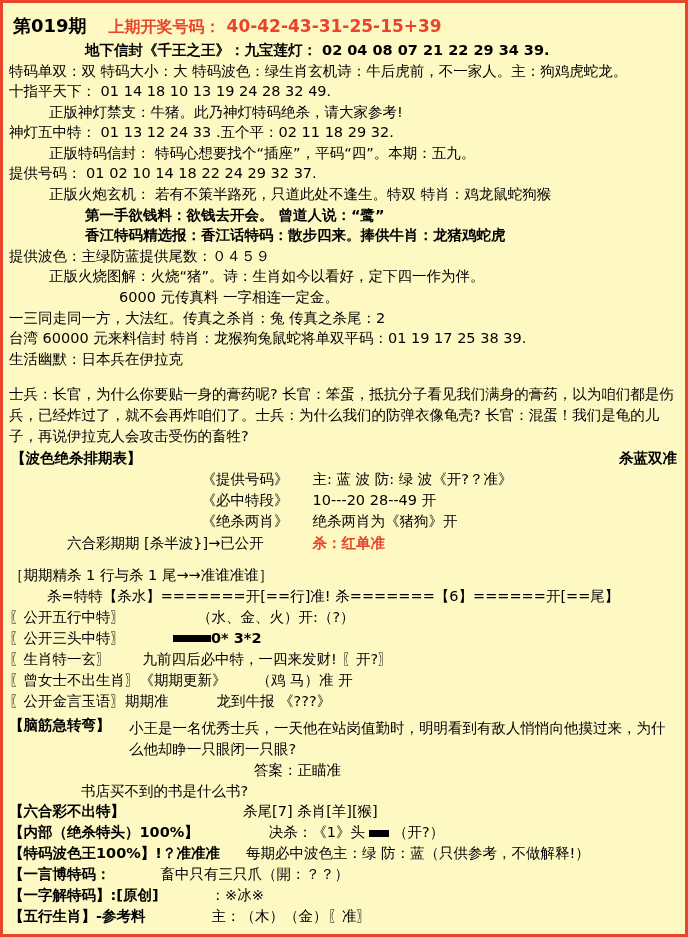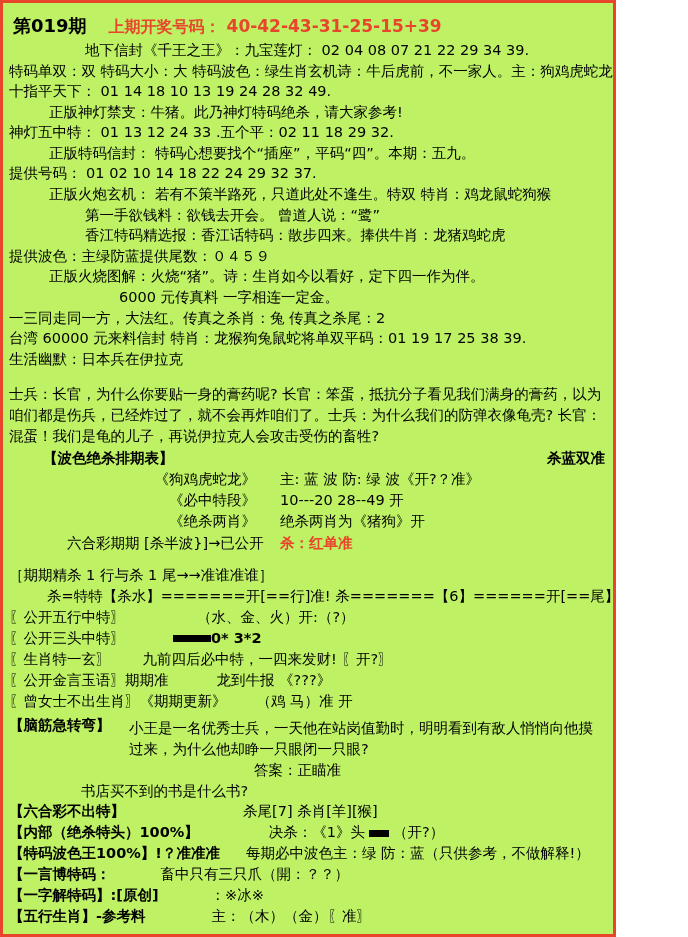--- a/index.html
+++ b/index.html
@@ -8,25 +8,25 @@
     background: #ffffff;
   }
   body {
     font-family: "DejaVu Sans", "Liberation Sans", sans-serif;
     width: 688px;
     height: 937px;
     overflow: hidden;
     position: relative;
   }
   .page {
-    width: 616px;
+    width: 688px;
     height: 937px;
     box-sizing: border-box;
     border: 3px solid #e8452c;
-    background: #bef264;
+    background: #fef9c3;
     position: relative;
     overflow: hidden;
   }
   .inner {
     padding: 4px 6px 0 6px;
   }
   
   .header {
     display: flex;
     align-items: baseline;
@@ -57,21 +57,21 @@
   
   .line {
     font-size: 14.5px;
     line-height: 1.42;
     color: #000;
     white-space: nowrap;
   }
   .c-red { color: #e8452c; text-align: center; }
   .b { font-weight: bold; }
   .ind1 { padding-left: 40px; }
-  .ind2 { padding-left: 76px; }
+  .ind2 { padding-left: 76px; font-weight: bold; }
   .ind3 { padding-left: 110px; }
   .ind0 { padding-left: 0px; }
   .wrapline {
     font-size: 14.5px;
     line-height: 1.45;
     color: #000;
     white-space: normal;
   }
 
   
@@ -80,21 +80,20 @@
     border-collapse: collapse;
     font-size: 14.5px;
   }
   .tbl td {
     padding: 1px 2px;
     vertical-align: top;
     white-space: nowrap;
   }
   .bk { 
     font-weight: bold;
-    margin-left: 32px;
   }
   .center { text-align: right; }
   .right { text-align: right; }
   .blk-bar {
     display: inline-block;
     background: #000;
     height: 7px;
     vertical-align: middle;
   }
   .sep-row td { padding-top: 2px; }
@@ -139,21 +138,21 @@
 
     <div class="wrapline" style="padding-left:0px;margin-top:15px;">士兵：长官，为什么你要贴一身的膏药呢?  长官：笨蛋，抵抗分子看见我们满身的膏药，以为咱们都是伤兵，已经炸过了，就不会再炸咱们了。士兵：为什么我们的防弹衣像龟壳?  长官：混蛋！我们是龟的儿子，再说伊拉克人会攻击受伤的畜牲?</div>
 
     <table class="tbl">
       <tbody>
           <tr class="sep-row">
         <td style="width:45%"><span class="bk">【波色绝杀排期表】</span></td>
         <td class="center b" style="width:55%"><span>杀蓝双准</span></td>
       </tr>
       <tr>
-        <td class="right" style="padding-right:22px"><span>《狗鸡虎蛇龙》</span></td>
+        <td class="right" style="padding-right:22px"><span>《提供号码》</span></td>
         <td><span>主: 蓝 波 防: 绿 波《开?？准》</span></td>
       </tr>
       <tr>
         <td class="right" style="padding-right:22px"><span>《必中特段》</span></td>
         <td><span>10---20 28--49 开</span></td>
       </tr>
       <tr>
         <td class="right" style="padding-right:22px"><span>《绝杀两肖》</span></td>
         <td><span>绝杀两肖为《猪狗》开</span></td>
       </tr>
@@ -182,27 +181,27 @@
         <span class="blk-bar" style="width:38px"></span><span class="b">0* 3*2</span>
       </span>
     </div>
 
     <div class="row">
       <span>〖生肖特一玄〗</span>
       <span style="padding-left:32px">九前四后必中特，一四来发财! 〖开?〗</span>
     </div>
 
     <div class="row">
+      <span>〖曾女士不出生肖〗《期期更新》</span>
+      <span style="padding-left:30px">（鸡 马）准 开</span>
+    </div>
+
+    <div class="row">
       <span>〖公开金言玉语〗期期准</span>
       <span style="padding-left:48px">龙到牛报 《???》</span>
-    </div>
-
-    <div class="row">
-      <span>〖曾女士不出生肖〗《期期更新》</span>
-      <span style="padding-left:30px">（鸡 马）准 开</span>
     </div>
 
     <div class="row" style="margin-top:3px">
       <span class="b">【脑筋急转弯】</span>
     </div>
     <div class="wrapline" style="padding-left:120px;margin-top:-18px">小王是一名优秀士兵，一天他在站岗值勤时，明明看到有敌人悄悄向他摸过来，为什么他却睁一只眼闭一只眼?</div>
     <div class="line" style="padding-left:245px">
       <span>答案：</span><span>正瞄准</span>
     </div>
     <div class="line" style="padding-left:72px">书店买不到的书是什么书?</div>

